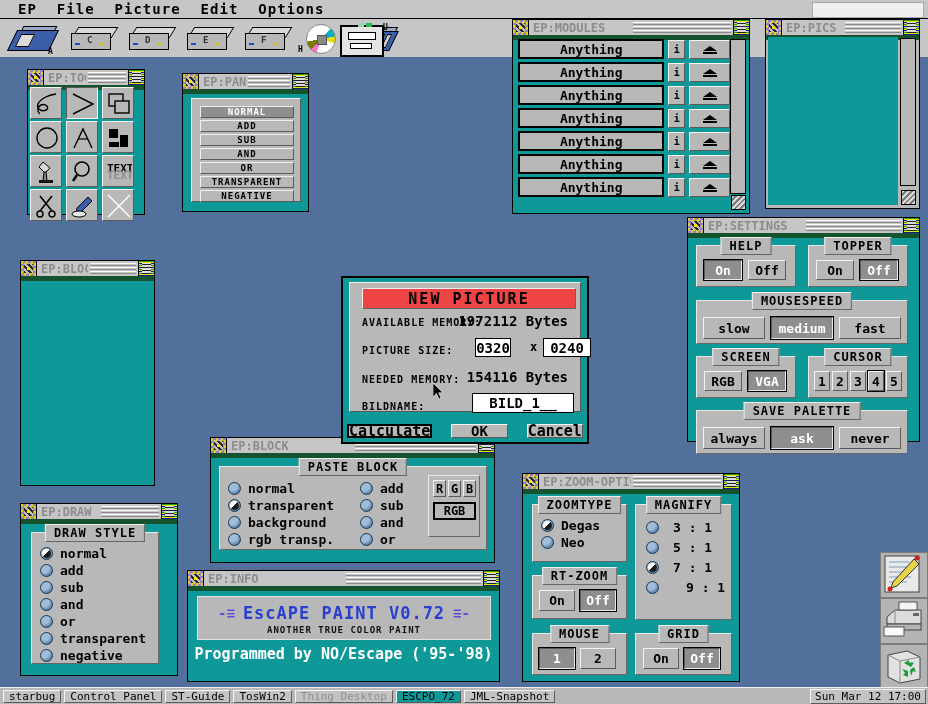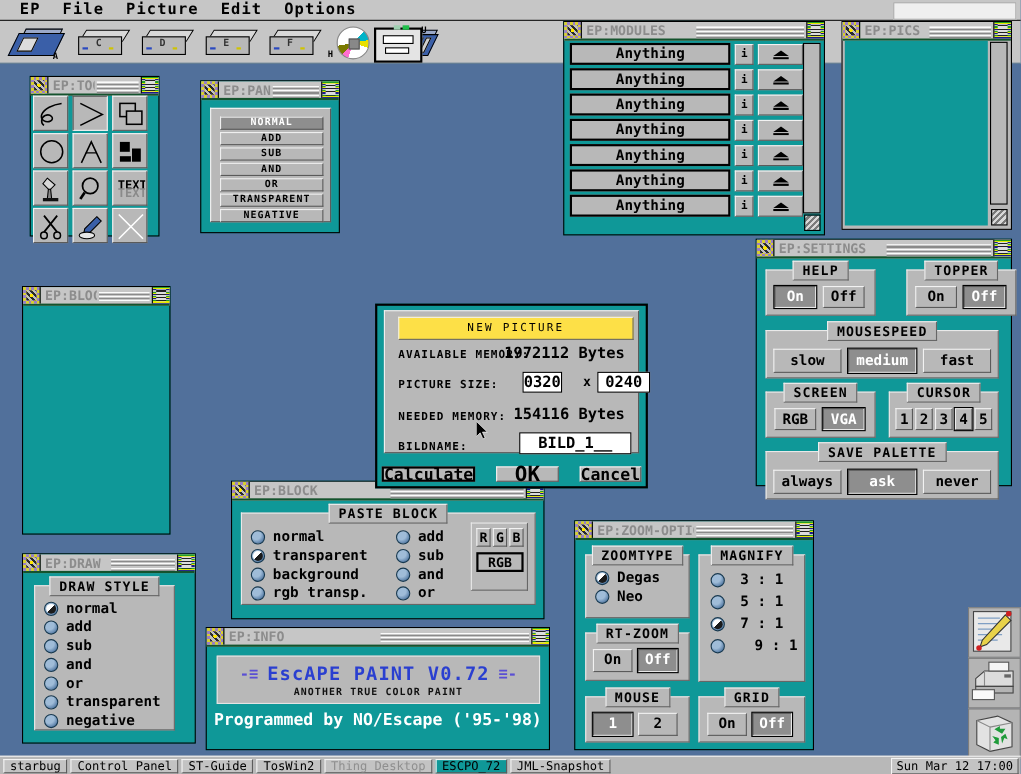--- a/index.html
+++ b/index.html
@@ -75,21 +75,21 @@
   .printer .slot{position:absolute;left:6px;top:5px;width:26px;height:6px;background:#fff;border:1px solid #000;}
   .printer .bar{position:absolute;left:8px;top:16px;width:20px;height:4px;background:#fff;border:1px solid #000;}
   .printer .g1{position:absolute;left:24px;top:-4px;width:6px;height:4px;background:#1fbf4a;}
   .printer .g2{position:absolute;left:16px;top:-4px;width:6px;height:4px;background:#9ecfb0;}
 
   
   .win{position:absolute;background:#0f9898;border:1px solid #000;
     box-sizing:border-box;}
   .titlebar{
     position:relative;height:15px;background:#c6c6c6;
-    border-bottom:2px solid #14532d;display:flex;align-items:flex-end;
+    border-bottom:5px solid #14532d;display:flex;align-items:center;
   }
   .tb-closer{
     width:15px;height:15px;flex:0 0 15px;border-right:1px solid #000;
     background:
       repeating-conic-gradient(#9b7fc6 0% 25%, #d8d030 0% 50%) 0 0/5px 5px,
       #7fae8a;
     position:relative;
   }
   .tb-closer:after{content:"";position:absolute;left:3px;top:3px;width:9px;height:9px;
     background:
@@ -585,21 +585,21 @@
     </div>
 
     <div class="group" style="position:absolute;left:8px;top:27px;width:100px;height:42px;">
       <div class="grp-title">HELP</div>
       <div style="position:absolute;left:7px;top:14px;display:flex;gap:6px;">
         <div class="btn sel" style="width:38px;height:20px;font-size:13px;">On</div>
         <div class="btn" style="width:38px;height:20px;font-size:13px;">Off</div>
       </div>
     </div>
 
-    <div class="group" style="position:absolute;left:136px;top:27px;width:100px;height:42px;">
+    <div class="group" style="position:absolute;left:120px;top:27px;width:100px;height:42px;">
       <div class="grp-title">TOPPER</div>
       <div style="position:absolute;left:7px;top:14px;display:flex;gap:6px;">
         <div class="btn" style="width:38px;height:20px;font-size:13px;">On</div>
         <div class="btn sel" style="width:38px;height:20px;font-size:13px;">Off</div>
       </div>
     </div>
 
     <div class="group" style="position:absolute;left:8px;top:82px;width:212px;height:44px;">
       <div class="grp-title">MOUSESPEED</div>
       <div style="position:absolute;left:6px;top:16px;display:flex;gap:6px;">
@@ -827,43 +827,43 @@
       <div class="grp-title">GRID</div>
       <div style="position:absolute;left:7px;top:14px;display:flex;gap:5px;">
         <div class="btn" style="width:36px;height:21px;font-size:13px;">On</div>
         <div class="btn sel" style="width:36px;height:21px;font-size:13px;">Off</div>
       </div>
     </div>
   </div>
 
   <div id="dlg-newpic">
     <div class="dlg-inner">
-      <div style="position:absolute;left:12px;top:5px;width:212px;height:19px;background:#fde047;
+      <div style="position:absolute;left:12px;top:5px;width:212px;height:19px;background:#ef4444;
                   border-top:1px solid #efefef;border-left:1px solid #efefef;
                   border-right:1px solid #666;border-bottom:1px solid #666;
                   display:flex;align-items:center;justify-content:center;
-                  font-size:10px;font-weight:normal;letter-spacing:2px;color:#000;">NEW PICTURE</div>
+                  font-size:15px;font-weight:bold;letter-spacing:2px;color:#000;">NEW PICTURE</div>
 
       <div class="dlg-lbl" style="position:absolute;left:12px;top:34px;">AVAILABLE MEMORY:</div>
       <div class="dlg-val" style="position:absolute;right:12px;top:30px;">1972112 Bytes</div>
 
       <div class="dlg-lbl" style="position:absolute;left:12px;top:62px;">PICTURE SIZE:</div>
       <div class="field" style="position:absolute;left:125px;top:55px;width:36px;height:19px;">0320</div>
       <div class="dlg-val" style="position:absolute;left:180px;top:57px;font-size:12px;">x</div>
       <div class="field" style="position:absolute;left:193px;top:55px;width:48px;height:19px;">0240</div>
 
       <div class="dlg-lbl" style="position:absolute;left:12px;top:91px;">NEEDED MEMORY:</div>
       <div class="dlg-val" style="position:absolute;right:12px;top:86px;">154116 Bytes</div>
 
       <div class="dlg-lbl" style="position:absolute;left:12px;top:118px;">BILDNAME:</div>
       <div class="field" style="position:absolute;left:122px;top:110px;width:102px;height:20px;">BILD_1__</div>
     </div>
     <div style="position:absolute;left:4px;bottom:4px;right:4px;height:14px;display:flex;gap:19px;">
       <div class="btn heavy" style="flex:1;font-size:15px;">Calculate</div>
-      <div class="btn" style="flex:1;font-size:19px;">OK</div>
+      <div class="btn" style="flex:1;font-size:14px;">OK</div>
       <div class="btn" style="flex:1;font-size:15px;">Cancel</div>
     </div>
   </div>
 
   <svg class="cursor-arrow" viewBox="0 0 11 17">
     <path d="M0 0 L0 14 L3.5 10.5 L6 16 L8 15 L5.6 9.8 L10 9.8 Z" fill="#000" stroke="#fff" stroke-width="0.6"></path>
   </svg>
 
   <div class="dicon" style="left:880px;top:552px;">
     <svg width="44" height="42" viewBox="0 0 44 42">

